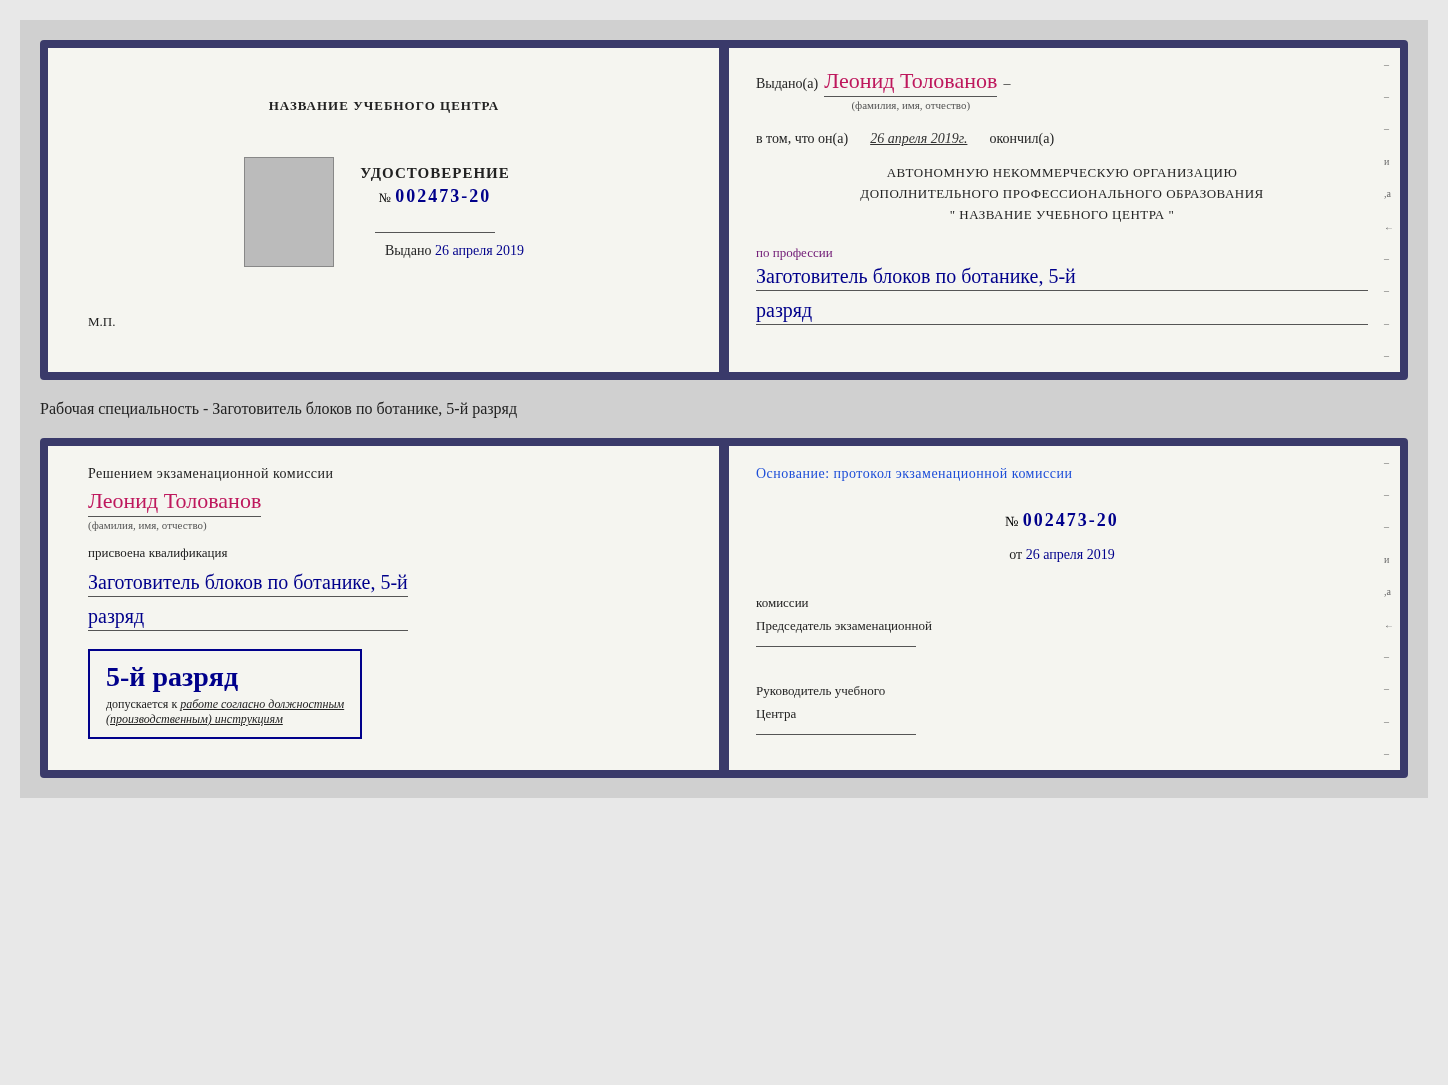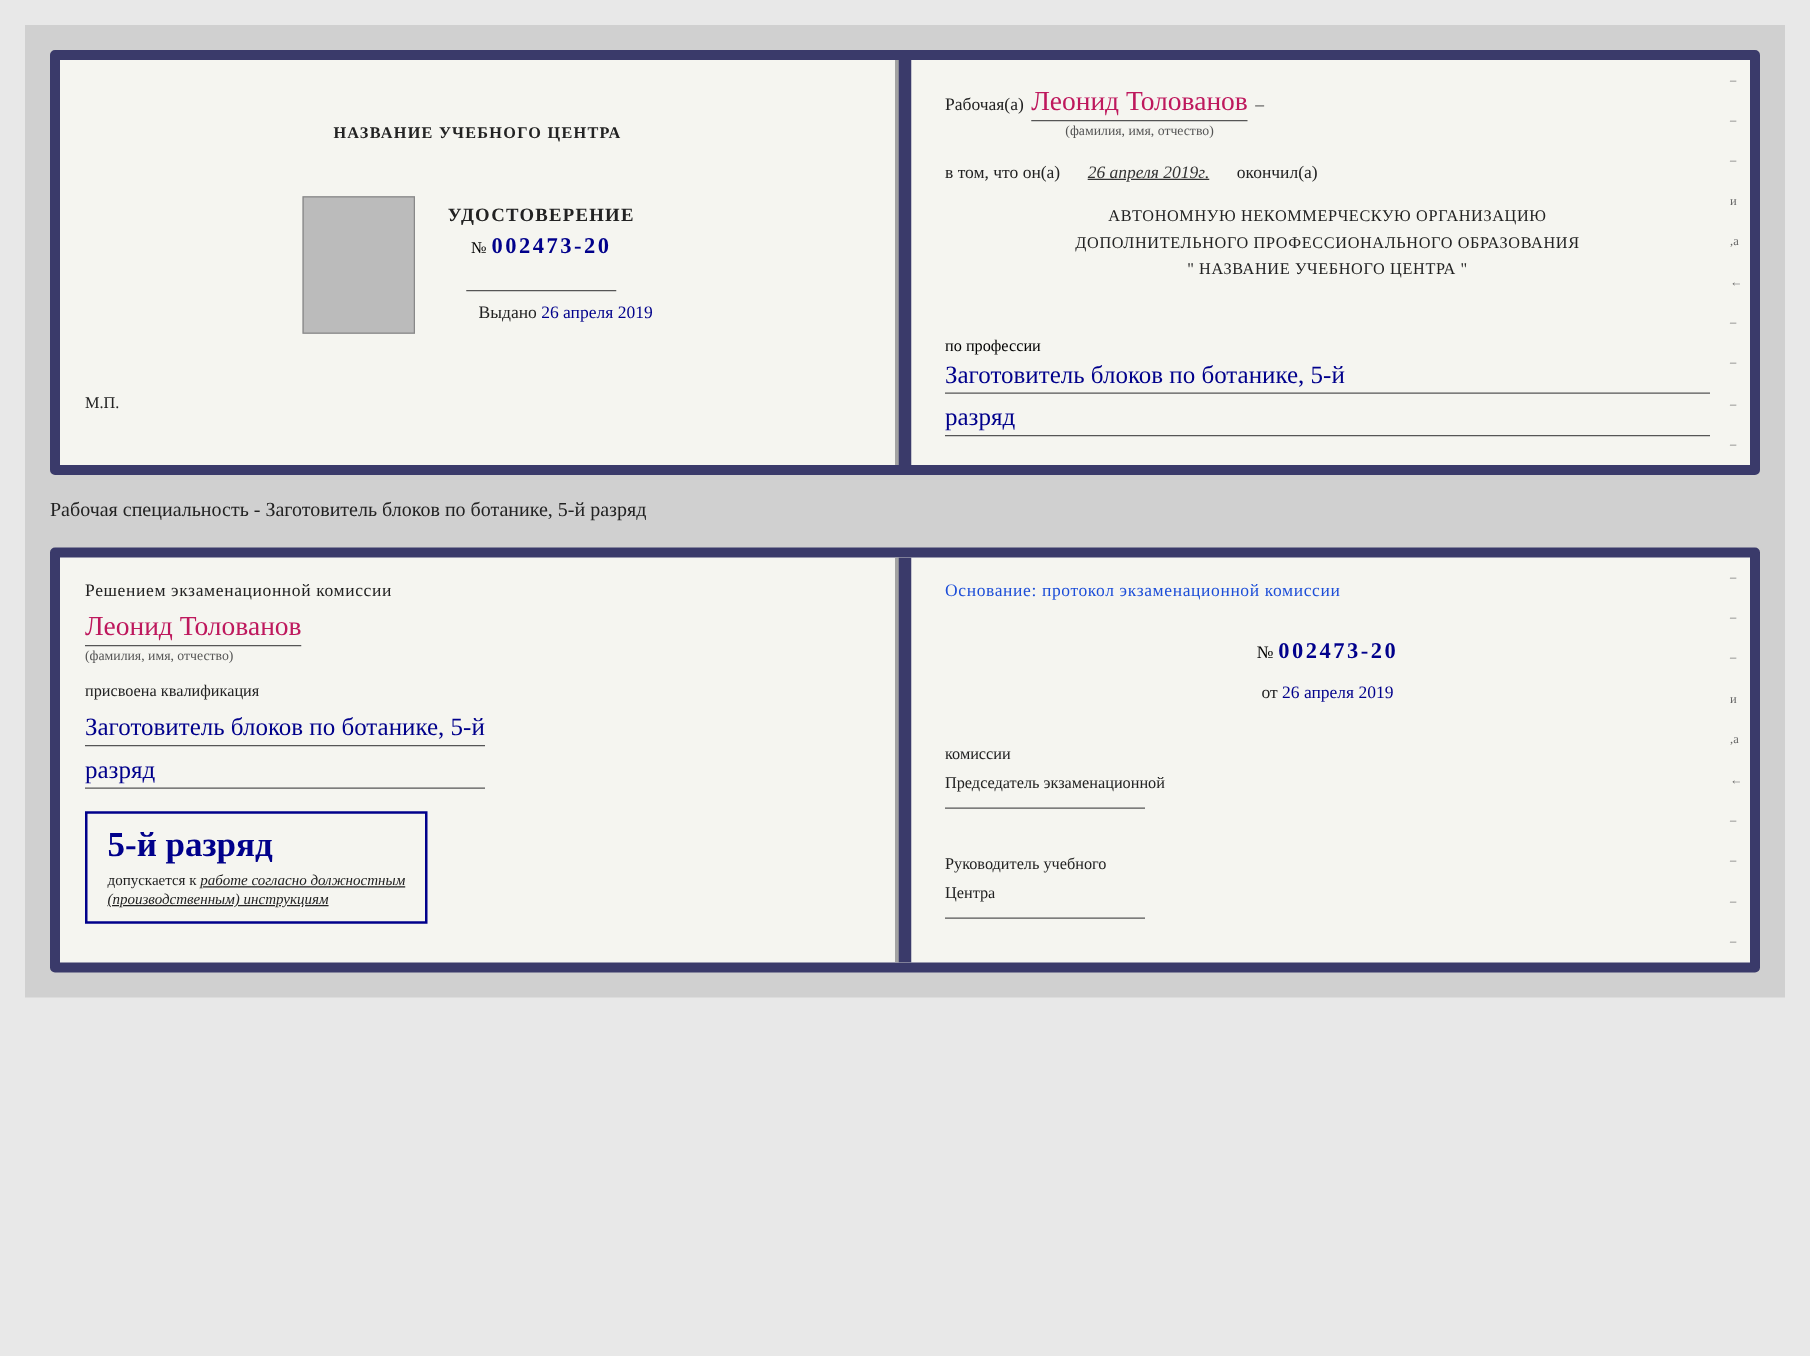--- a/index.html
+++ b/index.html
@@ -35,26 +35,26 @@
       position: absolute;
       top: 0; bottom: 0;
       left: 50%;
       width: 10px;
       background: #3a3a6a;
       transform: translateX(-50%);
     }
 
     .doc-left {
       width: 50%;
-      padding: 24px 20px;
+      padding: 24px 40px;
       display: flex;
       flex-direction: column;
       align-items: center;
       justify-content: space-around;
-      border-right: 8px solid #a3a3a3;
+      border-right: 4px solid #a3a3a3;
     }
 
     .doc-right {
       width: 50%;
       padding: 20px 32px;
       display: flex;
       flex-direction: column;
       gap: 12px;
       position: relative;
     }
@@ -143,22 +143,22 @@
       font-size: 13px;
       color: #222;
       text-align: center;
       line-height: 1.6;
       letter-spacing: 0.5px;
       margin-top: 4px;
     }
 
     .profession-label {
       font-size: 13px;
-      color: #000000;
-      margin-top: 24px;
+      color: #701a75;
+      margin-top: 0;
     }
 
     .profession-value {
       font-size: 20px;
       font-family: 'Segoe Script', 'Comic Sans MS', cursive;
       color: #00008b;
       border-bottom: 1px solid #555;
       padding-bottom: 2px;
       display: block;
       margin-top: 4px;
@@ -305,21 +305,21 @@
             <span class="issued-date">26 апреля 2019</span>
           </div>
         </div>
       </div>
       <div class="mp-label">М.П.</div>
     </div>
 
     <div class="doc-right">
 
       <div style="display:flex; align-items:baseline; gap:6px; flex-wrap:wrap;">
-        <span class="recipient-line">Рабочая(а)</span>
+        <span class="recipient-line">Выдано(а)</span>
         <div>
           <div class="recipient-name">Леонид Толованов</div>
           <div class="fio-label">(фамилия, имя, отчество)</div>
         </div>
         <span style="font-size:14px; color:#333;">–</span>
       </div>
 
       <div style="margin-top:8px; font-size:14px; color:#222; display:flex; gap:22px; align-items:baseline; flex-wrap:wrap;">
         <span>в том, что он(а)</span>
         <span class="completed-date">26 апреля 2019г.</span>

